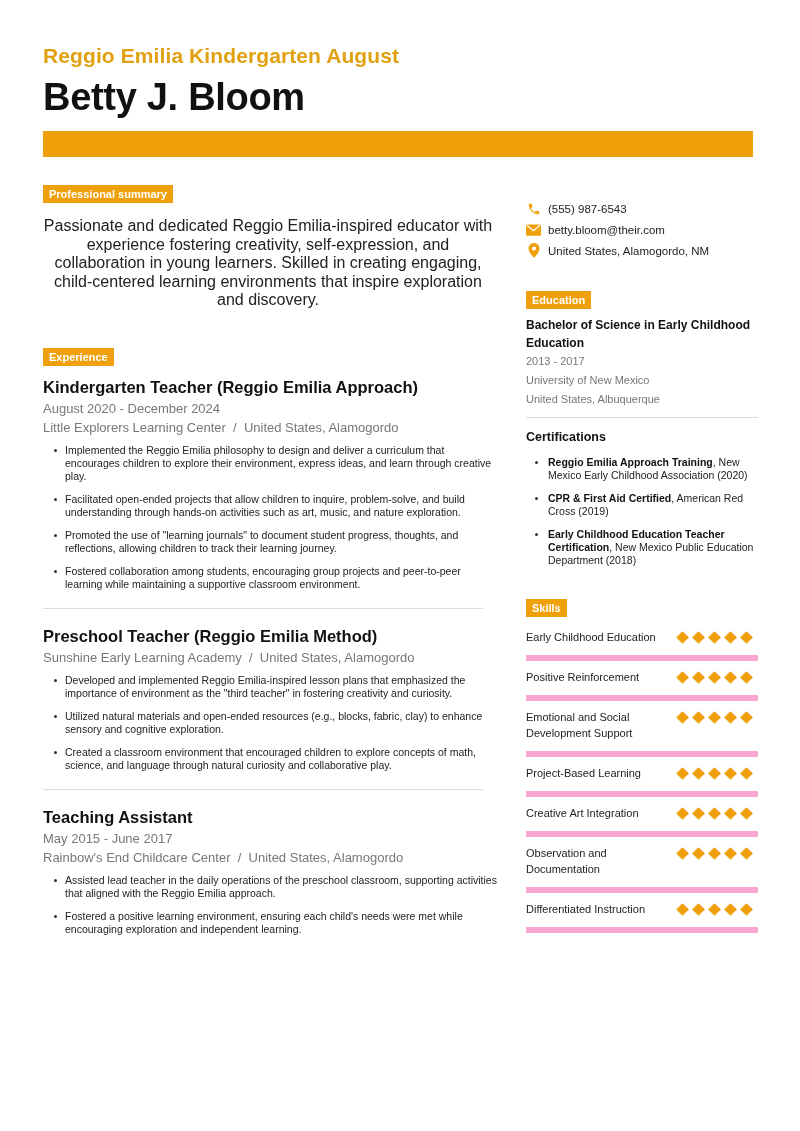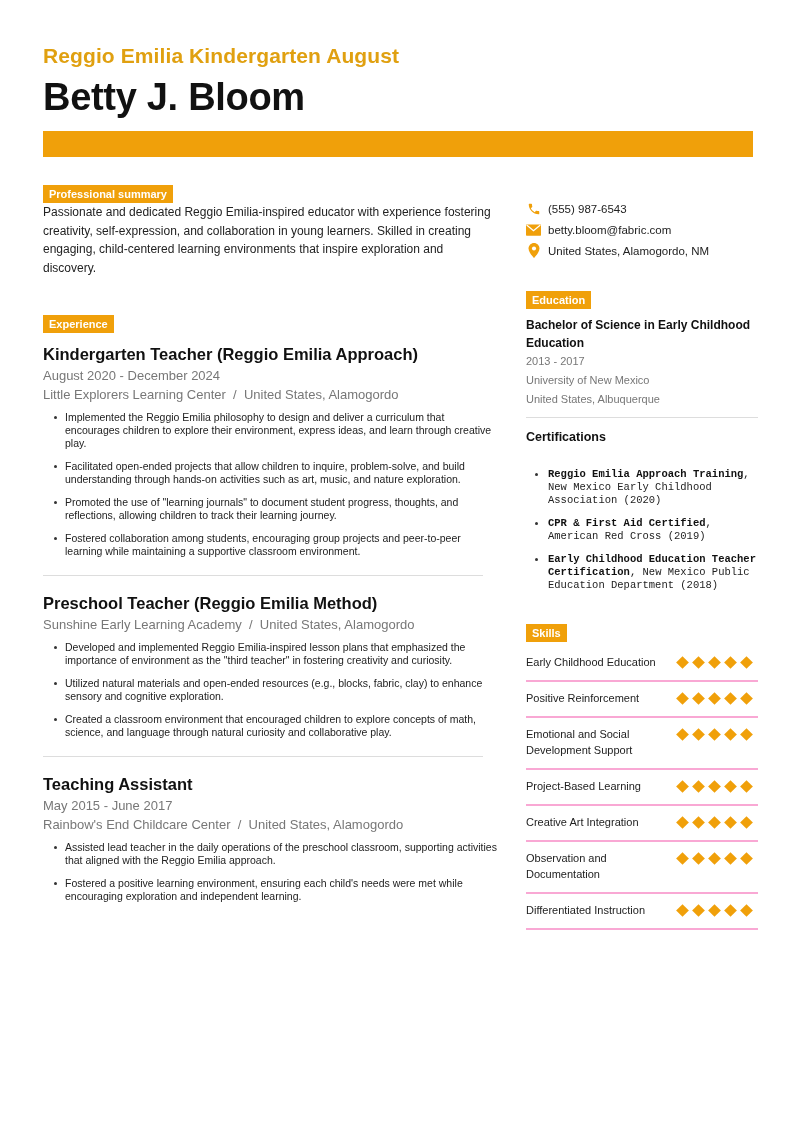--- a/index.html
+++ b/index.html
@@ -9,48 +9,48 @@
     .header { position: absolute; left: 43px; top: 42px; width: 710px; }
     .job-title { font-size: 21px; font-weight: bold; color: #e0a010; letter-spacing: 0.1px; line-height: 28px; }
     .name { font-size: 38px; font-weight: bold; color: #111111; line-height: 46px; margin-top: 4px; letter-spacing: -0.3px; }
     .accent-bar { position: absolute; left: 43px; top: 131px; width: 710px; height: 26px; background: #f0a00a; }
 
     .left { position: absolute; left: 43px; top: 184px; width: 455px; }
     .right { position: absolute; left: 526px; top: 198px; width: 232px; }
 
     .tag { display: inline-block; background: #f0a00a; color: #ffffff; font-weight: bold; font-size: 11px; padding: 2px 6px; line-height: 14px; }
 
-    .summary { font-size: 12px; line-height: 18.5px; color: #222; margin-top: 0; width: 450px; }
+    .summary { font-size: 16px; line-height: 18.5px; color: #222; margin-top: 14px; width: 450px; text-align: center; }
 
     .exp-tag { margin-top: 38px; }
     .job { margin-top: 10px; }
     .job-name { font-size: 16.5px; font-weight: bold; color: #111; line-height: 22px; }
     .meta { font-size: 13px; color: #777; line-height: 16px; margin-top: 3px; }
     .meta + .meta { margin-top: 3px; }
     .bullets { list-style: none; margin-top: 8px; padding-left: 10px; }
     .bullets li { position: relative; padding-left: 12px; font-size: 10.5px; line-height: 13px; color: #222; margin-bottom: 10px; }
     .bullets li::before { content: ""; position: absolute; left: 1px; top: 5px; width: 3px; height: 3px; border-radius: 50%; background: #333; }
     .divider { height: 1px; background: #dddddd; width: 440px; }
     .job-divider { margin-top: 17px; margin-bottom: 16px; }
 
     .contact-row { display: flex; align-items: center; height: 21px; font-size: 11.5px; color: #222; }
     .contact-row .ic { width: 15px; height: 15px; margin-right: 7px; display: inline-flex; align-items: center; justify-content: center; }
     .edu-tag { margin-top: 30px; }
     .degree { font-size: 12px; font-weight: bold; color: #111; line-height: 18px; margin-top: 7px; }
     .r-meta { font-size: 11px; color: #777; line-height: 19px; }
     .r-divider { height: 1px; background: #dddddd; width: 232px; margin-top: 8px; }
     .cert-title { font-size: 12.5px; font-weight: bold; color: #111; margin-top: 10px; line-height: 18px; }
-    .certs { list-style: none; margin-top: 22px; padding-left: 8px; font-family: Liberation Mono, monospace; }
+    .certs { list-style: none; margin-top: 10px; padding-left: 8px; }
     .certs li { position: relative; padding-left: 14px; font-size: 10.5px; line-height: 13px; color: #222; margin-bottom: 10px; }
     .certs li::before { content: ""; position: absolute; left: 1px; top: 5px; width: 3px; height: 3px; border-radius: 50%; background: #333; }
     .certs li b { color: #111; }
 
     .skills-tag { margin-top: 22px; }
     .skills { margin-top: 4px; }
-    .skill { display: flex; justify-content: space-between; align-items: flex-start; border-bottom: 2px solid #f9a8d4; padding: 8px 0 10px 0; }
+    .skill { display: flex; justify-content: space-between; align-items: flex-start; border-bottom: 6px solid #f9a8d4; padding: 8px 0 10px 0; }
     .skill-name { font-size: 11px; line-height: 16px; color: #222; width: 140px; }
     .rating { display: flex; gap: 5px; padding-top: 3px; padding-right: 6px; }
     .diamond { width: 9px; height: 9px; background: #f0a00a; transform: rotate(45deg); margin: 1px; }
   </style>
 </head>
 <body>
 
 <div class="header">
   <div class="job-title">Reggio Emilia Kindergarten August</div>
   <div class="name">Betty J. Bloom</div>
@@ -112,21 +112,21 @@
       </span>
       <span>(555) 987-6543</span>
     </div>
     <div class="contact-row">
       <span class="ic">
         <svg width="15" height="12" viewBox="0 0 24 18">
             <rect x="0" y="0" width="24" height="18" rx="1" fill="#f0a00a"></rect>
             <path d="M1 1 L12 10 L23 1" stroke="#ffffff" stroke-width="2" fill="none"></path>
           </svg>
       </span>
-      <span>betty.bloom@fabric.com</span>
+      <span>betty.bloom@their.com</span>
     </div>
     <div class="contact-row">
       <span class="ic">
         <svg width="12" height="15" viewBox="0 0 16 22">
             <path fill="#f0a00a" d="M8 0C3.6 0 0 3.6 0 8c0 6 8 14 8 14s8-8 8-14c0-4.4-3.6-8-8-8z"></path>
             <circle cx="8" cy="8" r="3" fill="#ffffff"></circle>
           </svg>
       </span>
       <span>United States, Alamogordo, NM</span>
     </div>

